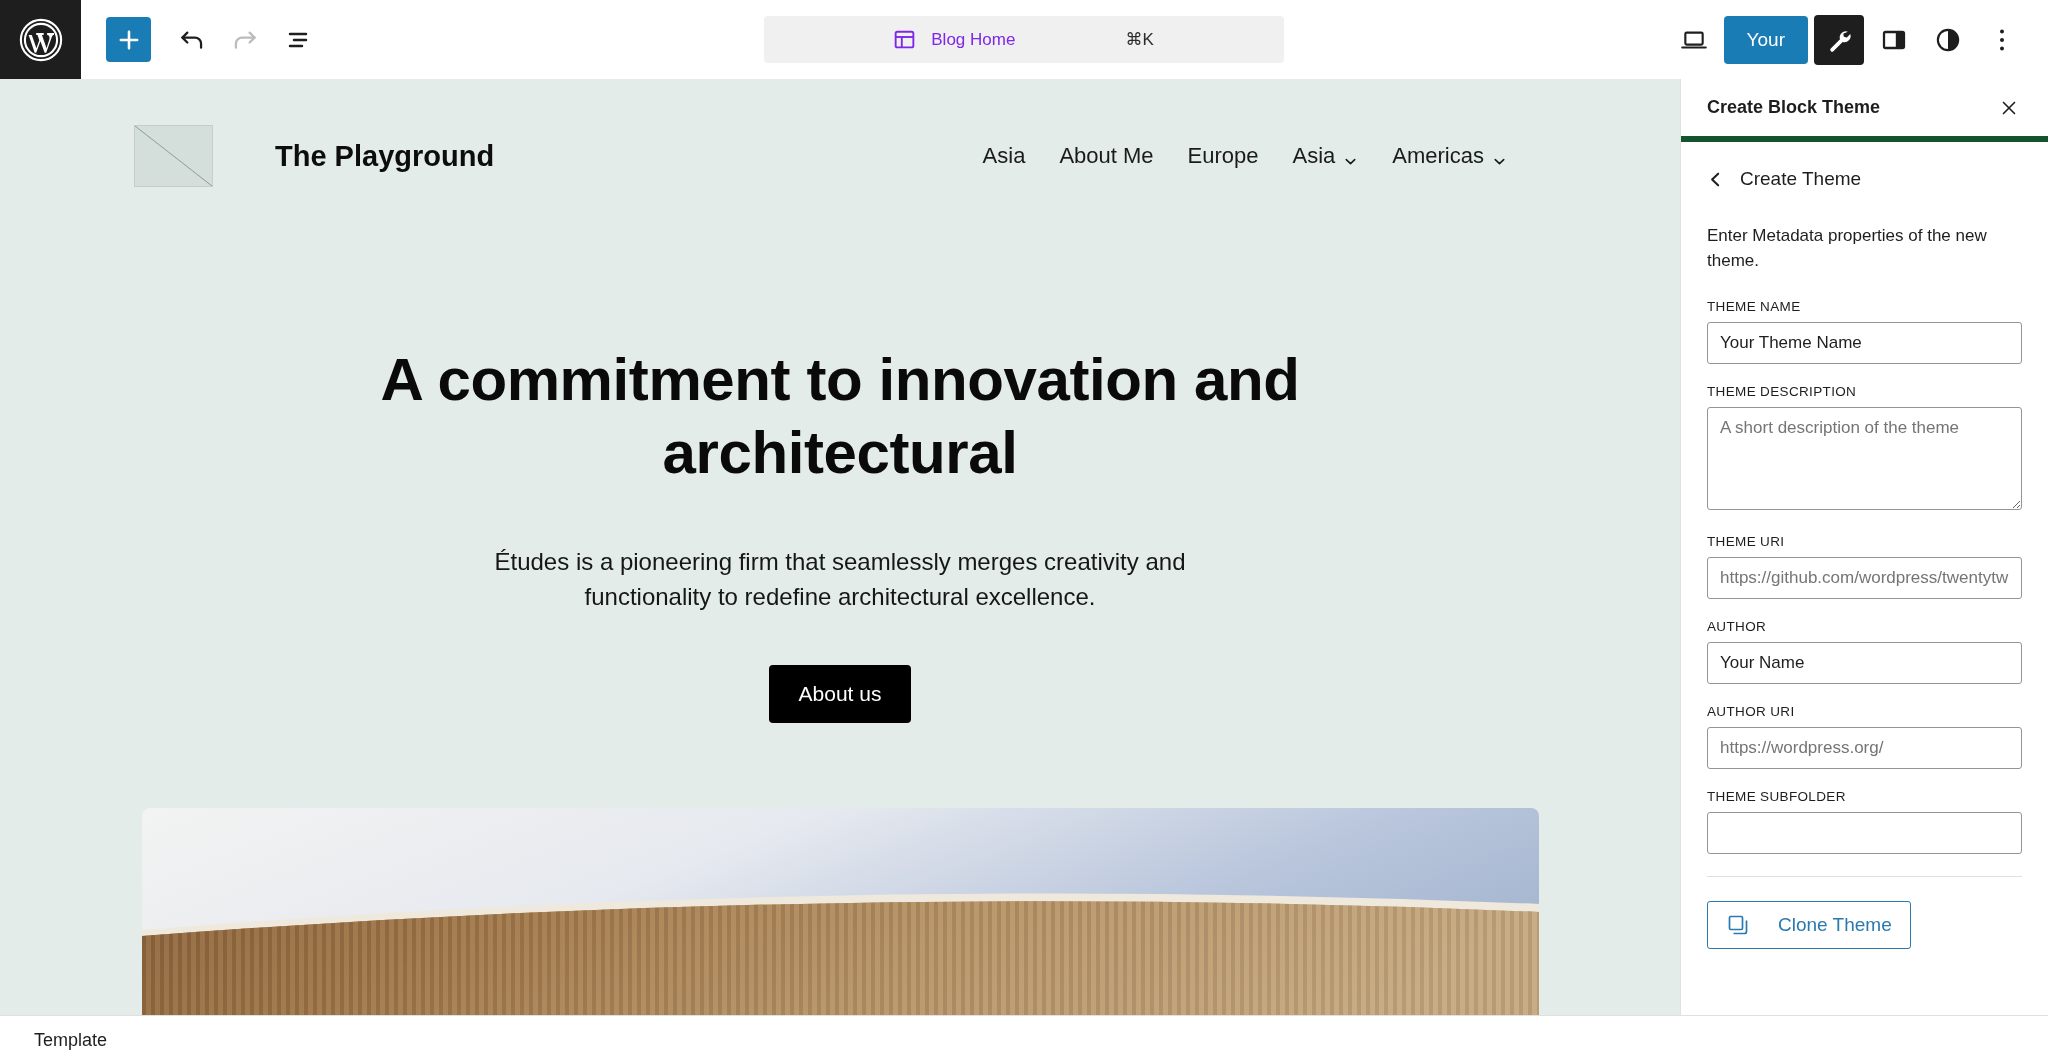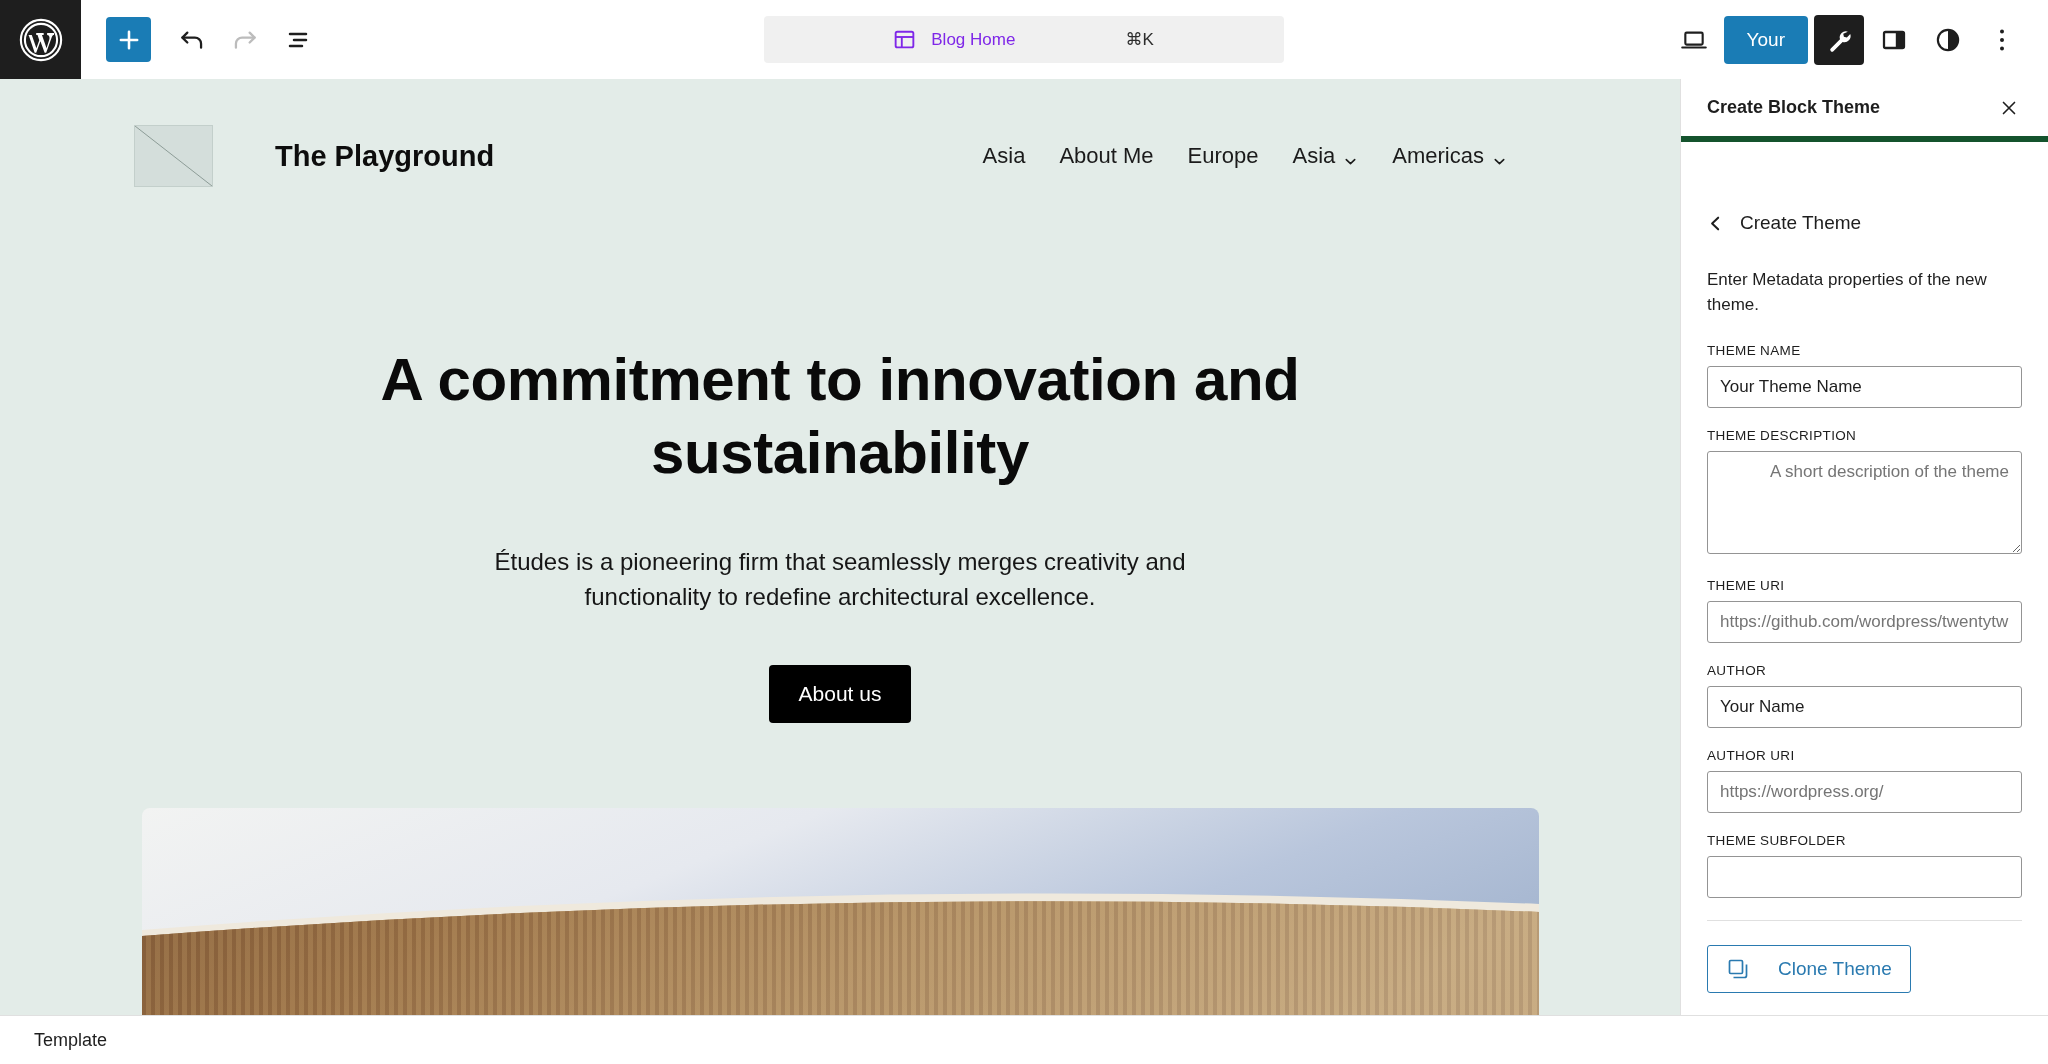--- a/index.html
+++ b/index.html
@@ -121,39 +121,39 @@
     padding: 0 22px 0 26px; border-bottom: 6px solid #14532d;
   }
   .sp-header h2 { font-size: 18px; font-weight: bold; color: #1e1e1e; }
   .sp-close { margin-left: auto; width: 34px; height: 34px; border: none; background: none;
     display: flex; align-items: center; justify-content: center; cursor: pointer; color: #1e1e1e; }
   .sp-close svg { width: 22px; height: 22px; display: block; }
 
   .sp-body { flex: 1 1 auto; overflow: hidden; padding: 26px 26px 0; }
   .back-row { display: flex; align-items: center; gap: 16px; cursor: pointer; margin-bottom: 34px; }
   .back-row svg { width: 17px; height: 17px; display: block; color: #1e1e1e; }
-  .back-row span { font-size: 19px; color: #1e1e1e; margin-top: 44px; }
+  .back-row span { font-size: 19px; color: #1e1e1e; }
 
   .sp-intro { font-size: 17px; line-height: 1.45; color: #1e1e1e; margin-bottom: 26px; }
 
   .field { margin-bottom: 20px; }
   .field > label {
     display: block; font-size: 13.5px; letter-spacing: 0.35px;
     text-transform: uppercase; color: #1e1e1e; margin-bottom: 8px;
   }
   .field input[type="text"] {
     width: 100%; height: 42px; border: 1px solid #949494; border-radius: 3px;
     padding: 0 12px; font-size: 17px; font-family: inherit; color: #1e1e1e;
     background: #fff; outline: none;
   }
   .field input::placeholder { color: #757575; }
   .field textarea {
     width: 100%; height: 103px; border: 1px solid #949494; border-radius: 3px;
     padding: 9px 12px; font-size: 17px; font-family: inherit; color: #1e1e1e;
-    background: #fff; outline: none; resize: vertical; line-height: 1.35; text-align: right;
+    background: #fff; outline: none; resize: vertical; line-height: 1.35;
   }
   .field textarea::placeholder { color: #757575; }
 
   .sp-divider { height: 1px; background: #e0e0e0; margin: 22px 0 24px; }
   .clone-btn {
     display: inline-flex; align-items: center; gap: 28px;
     height: 48px; padding: 0 18px; border: 1px solid #2a7ab0; border-radius: 3px;
     background: #fff; color: #2a7ab0; font-size: 19px; font-family: inherit; cursor: pointer;
   }
   .clone-btn svg { width: 24px; height: 24px; display: block; }
@@ -323,21 +323,21 @@
                   <svg viewBox="0 0 16 16" fill="none" stroke="#1b1b1b" stroke-width="1.7" stroke-linecap="round" stroke-linejoin="round">
                       <path d="M3.5 6l4.5 4.2L12.5 6"></path>
                     </svg>
                 </span>
               </span>
             </nav>
           </div>
         </div>
 
         <div class="hero">
-          <h1>A commitment to innovation and sustainability</h1>
+          <h1>A commitment to innovation and architectural</h1>
           <p>Études is a pioneering firm that seamlessly merges creativity and functionality to redefine architectural excellence.</p>
           <button class="btn-about">About us</button>
 
           <div class="hero-figure">
             <svg viewBox="0 0 1397 300" preserveAspectRatio="none">
               <defs>
                 <linearGradient id="sky" x1="0" y1="0" x2="1" y2="0.55">
                   <stop offset="0%" stop-color="#f2f3f2"></stop>
                   <stop offset="38%" stop-color="#e6e9ef"></stop>
                   <stop offset="70%" stop-color="#b9c6dc"></stop>

